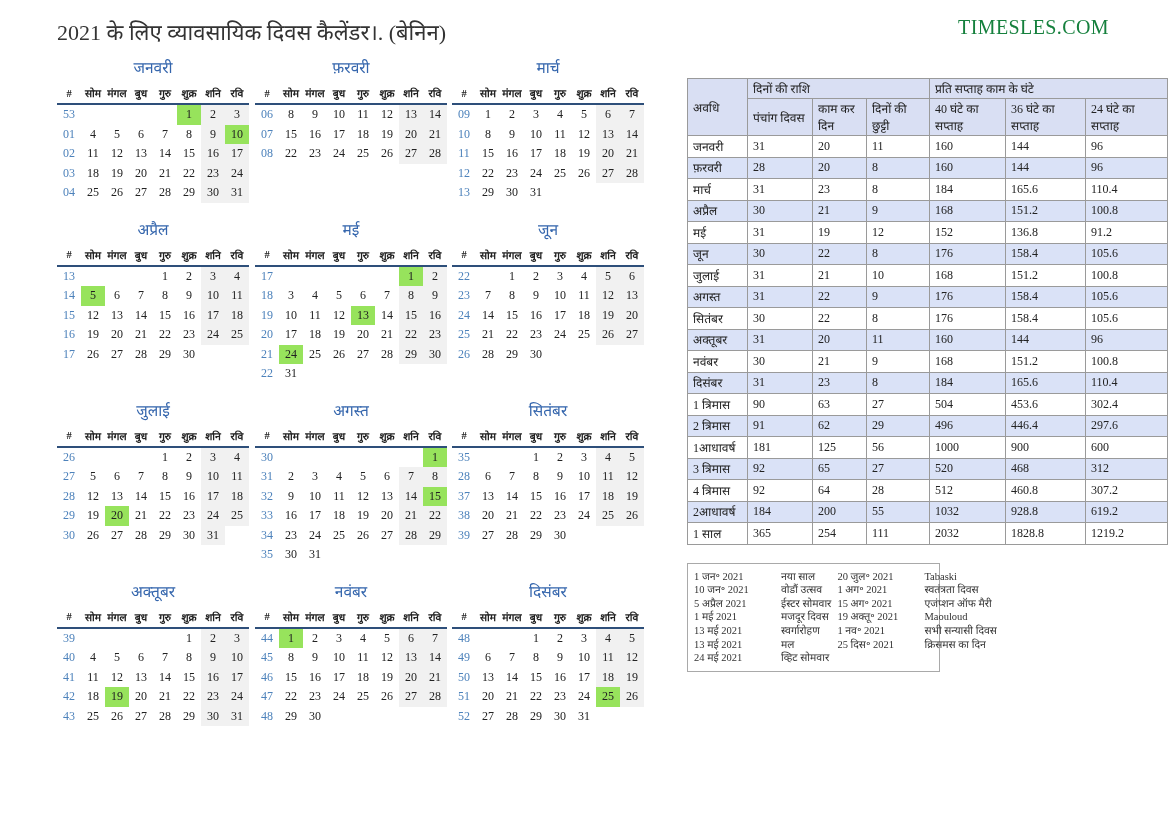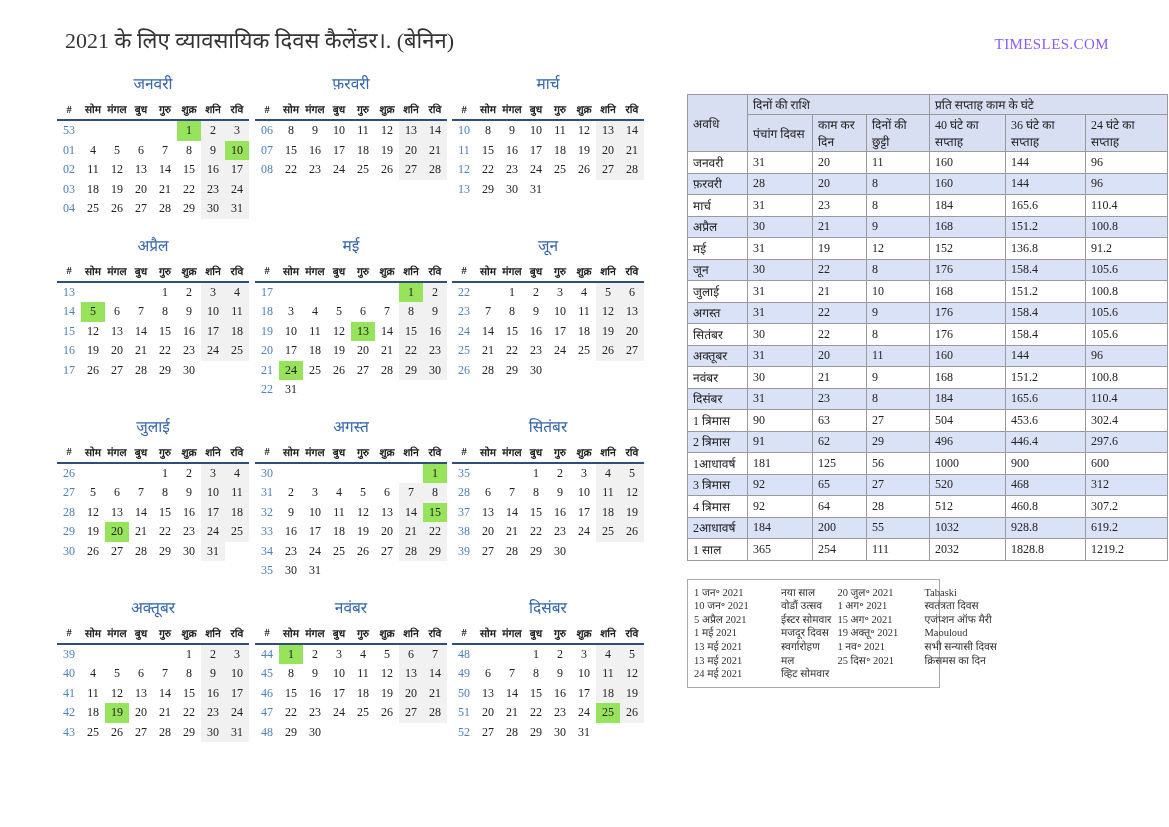--- a/index.html
+++ b/index.html
@@ -1,19 +1,19 @@
 <!DOCTYPE html>
 <html><head>
 <meta charset="utf-8">
 <style>
   html,body{margin:0;padding:0;background:#fff;width:1169px;height:827px;overflow:hidden;
     font-family:"Liberation Serif","DejaVu Serif",serif;color:#222;}
   .topbar{display:flex;justify-content:space-between;align-items:flex-start;padding:16px 60px 0 57px;}
-  .page-title{font-size:22px;font-weight:normal;color:#333;margin:8px;text-align:center;}
-  .site-link{font-size:15px;color:#8b5cf6;text-decoration:none;letter-spacing:.4px;margin-top:20px;cursor:pointer;}
+  .page-title{font-size:22px;font-weight:normal;color:#333;margin:0;text-align:center;}
+  .site-link{font-size:20px;color:#15803d;text-decoration:none;letter-spacing:.4px;margin-top:0;cursor:pointer;}
   .content{display:flex;align-items:flex-start;}
   
   .months{margin-left:57px;margin-top:8px;display:grid;grid-template-columns:197px 196px 196px;column-gap:1px;align-items:start;}
   .month{width:192px;margin-bottom:13px;}
   .month-title{text-align:center;color:#3566ad;font-size:15.5px;margin:2px 0 7px;}
   table.cal{border-collapse:collapse;width:100%;table-layout:fixed;}
   table.cal th{font-size:10.5px;font-weight:bold;color:#222;padding:1px 0 3px;border-bottom:2px solid #2e4f7a;text-align:center;}
   table.cal th.hash{width:24px;}
   table.cal td{height:19.5px;text-align:center;font-size:12px;padding:0;}
   td.weeknum{color:#4d82bb;font-size:11px;}
@@ -174,20 +174,30 @@
               <th>मंगल</th>
               <th>बुध</th>
               <th>गुरु</th>
               <th>शुक्र</th>
               <th>शनि</th>
               <th>रवि</th>
             </tr>
           </thead>
           <tbody>
             <tr>
+              <td class="weeknum">09</td>
+              <td class="day">1</td>
+              <td class="day">2</td>
+              <td class="day">3</td>
+              <td class="day">4</td>
+              <td class="day">5</td>
+              <td class="day weekend">6</td>
+              <td class="day weekend">7</td>
+            </tr>
+            <tr>
               <td class="weeknum">10</td>
               <td class="day">8</td>
               <td class="day">9</td>
               <td class="day">10</td>
               <td class="day">11</td>
               <td class="day">12</td>
               <td class="day weekend">13</td>
               <td class="day weekend">14</td>
             </tr>
             <tr>

